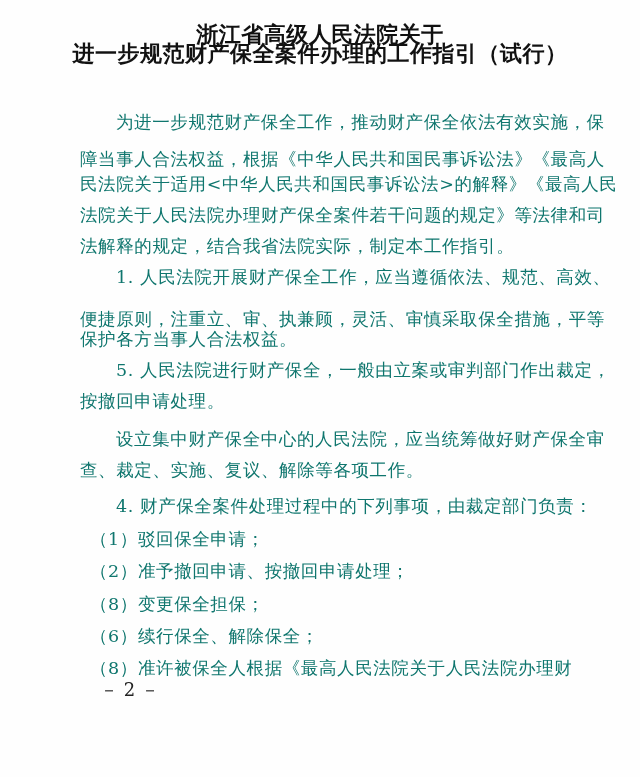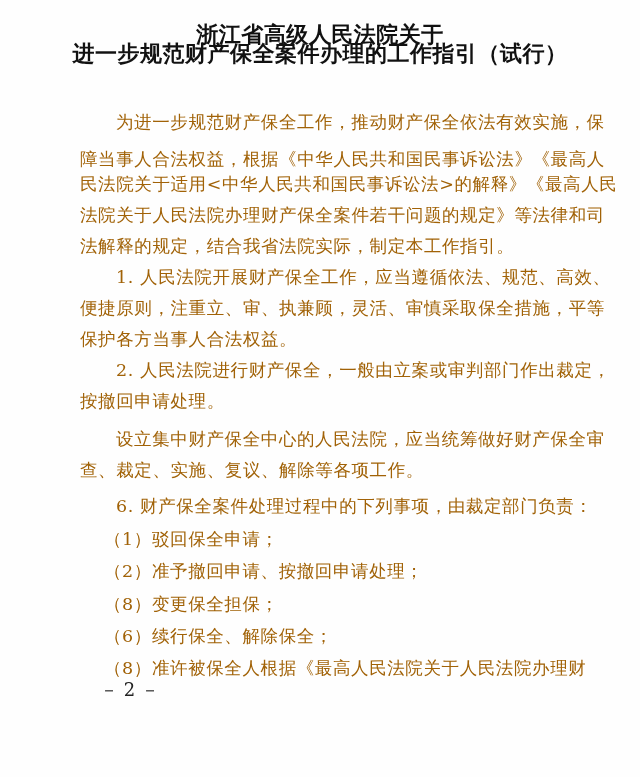--- a/index.html
+++ b/index.html
@@ -4,49 +4,49 @@
 <style>
   html, body { margin: 0; padding: 0; background: #fefefe; }
   body { width: 640px; height: 777px; position: relative; overflow: hidden;
          font-family: "DejaVu Serif", "Liberation Serif", serif; color: #1a1a1a; }
   .title { position: absolute; left: 0; width: 640px; text-align: center;
            font-family: "DejaVu Sans", "Liberation Sans", sans-serif; font-weight: bold;
            font-size: 22px; letter-spacing: 0.5px; color: #111; }
   .t1 { top: 20px; }
   .t2 { top: 39px; }
   .line { position: absolute; left: 80px; font-size: 17.5px; white-space: nowrap;
-          letter-spacing: 0.6px; color: #a16207; }
+          letter-spacing: 0.6px; color: #0f766e; }
   .indent { left: 116px; }
-  .item { left: 104px; }
+  .item { left: 90px; }
   .pagenum { position: absolute; left: 100px; top: 678px; font-size: 18px; color: #222; }
 </style>
 </head>
 <body>
 
 <div>
   <div class="title t1">浙江省高级人民法院关于</div>
   <div class="title t2">进一步规范财产保全案件办理的工作指引（试行）</div>
 
   <div class="line indent" style="top:110px">为进一步规范财产保全工作，推动财产保全依法有效实施，保</div>
   <div class="line" style="top:147px">障当事人合法权益，根据《中华人民共和国民事诉讼法》《最高人</div>
   <div class="line" style="top:172px">民法院关于适用&lt;中华人民共和国民事诉讼法&gt;的解释》《最高人民</div>
   <div class="line" style="top:203px">法院关于人民法院办理财产保全案件若干问题的规定》等法律和司</div>
   <div class="line" style="top:234px">法解释的规定，结合我省法院实际，制定本工作指引。</div>
 
   <div class="line indent" style="top:265px">1. 人民法院开展财产保全工作，应当遵循依法、规范、高效、</div>
-  <div class="line" style="top:296px">便捷原则，注重立、审、执兼顾，灵活、审慎采取保全措施，平等</div>
+  <div class="line" style="top:307px">便捷原则，注重立、审、执兼顾，灵活、审慎采取保全措施，平等</div>
   <div class="line" style="top:327px">保护各方当事人合法权益。</div>
 
-  <div class="line indent" style="top:358px">2. 人民法院进行财产保全，一般由立案或审判部门作出裁定，</div>
+  <div class="line indent" style="top:358px">5. 人民法院进行财产保全，一般由立案或审判部门作出裁定，</div>
   <div class="line" style="top:389px">按撤回申请处理。</div>
 
   <div class="line indent" style="top:427px">设立集中财产保全中心的人民法院，应当统筹做好财产保全审</div>
   <div class="line" style="top:458px">查、裁定、实施、复议、解除等各项工作。</div>
 
-  <div class="line indent" style="top:494px">6. 财产保全案件处理过程中的下列事项，由裁定部门负责：</div>
+  <div class="line indent" style="top:494px">4. 财产保全案件处理过程中的下列事项，由裁定部门负责：</div>
   <div class="line item" style="top:527px">（1）驳回保全申请；</div>
   <div class="line item" style="top:559px">（2）准予撤回申请、按撤回申请处理；</div>
   <div class="line item" style="top:592px">（8）变更保全担保；</div>
   <div class="line item" style="top:624px">（6）续行保全、解除保全；</div>
   <div class="line item" style="top:656px">（8）准许被保全人根据《最高人民法院关于人民法院办理财</div>
 
   <div class="pagenum">－ 2 －</div>
 </div>
 
 </body></html>

